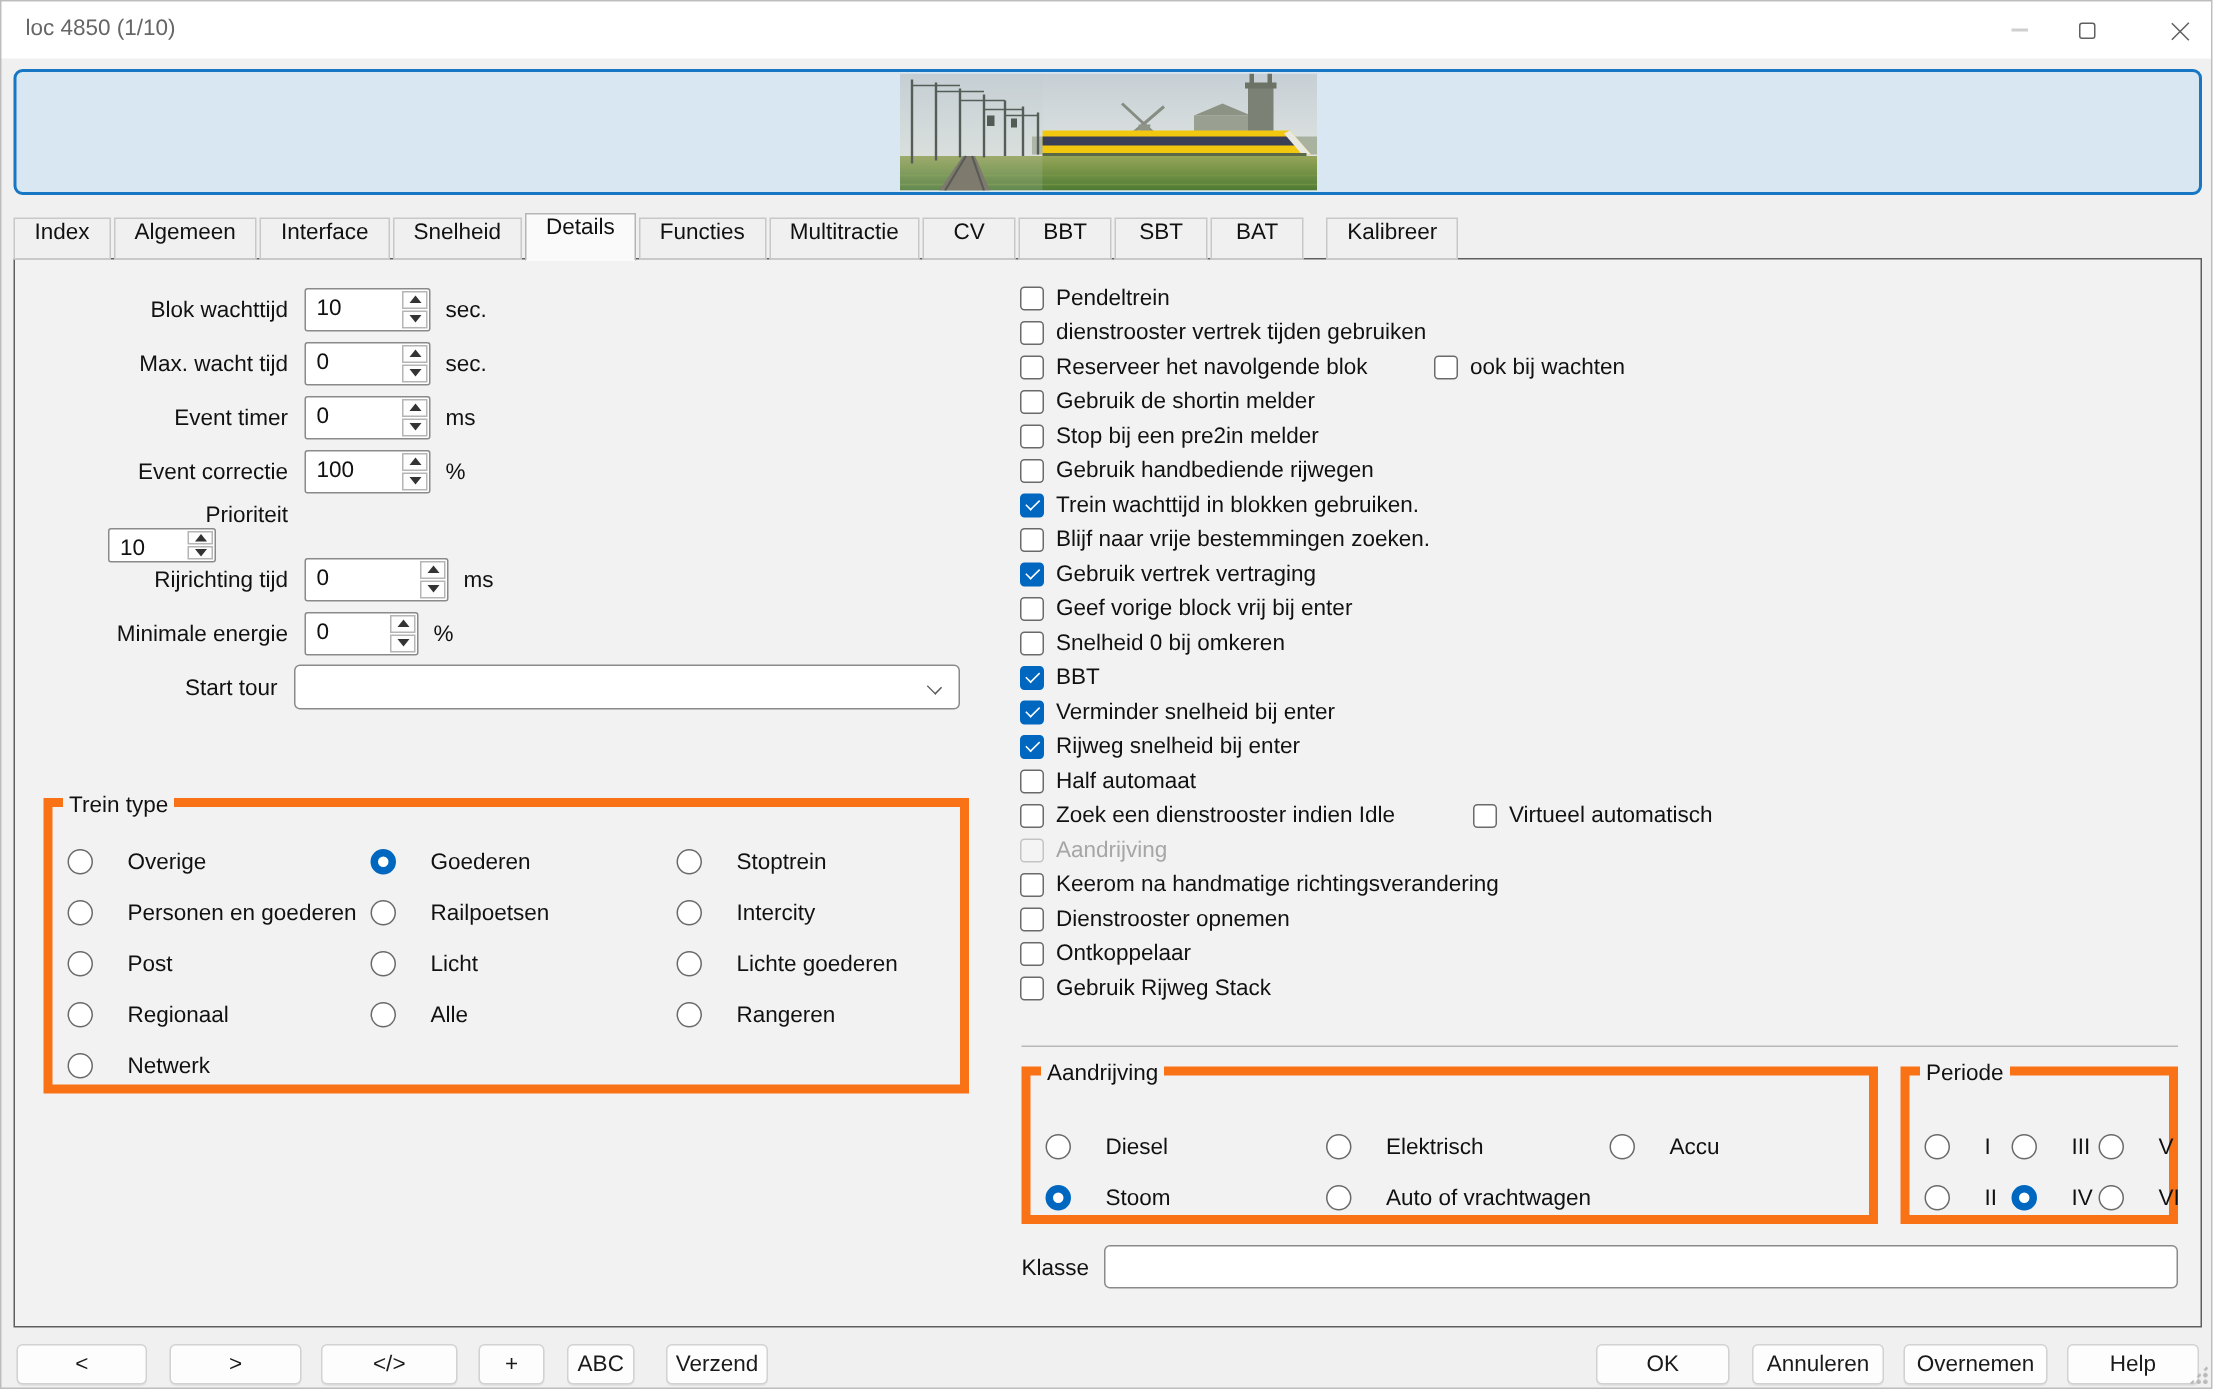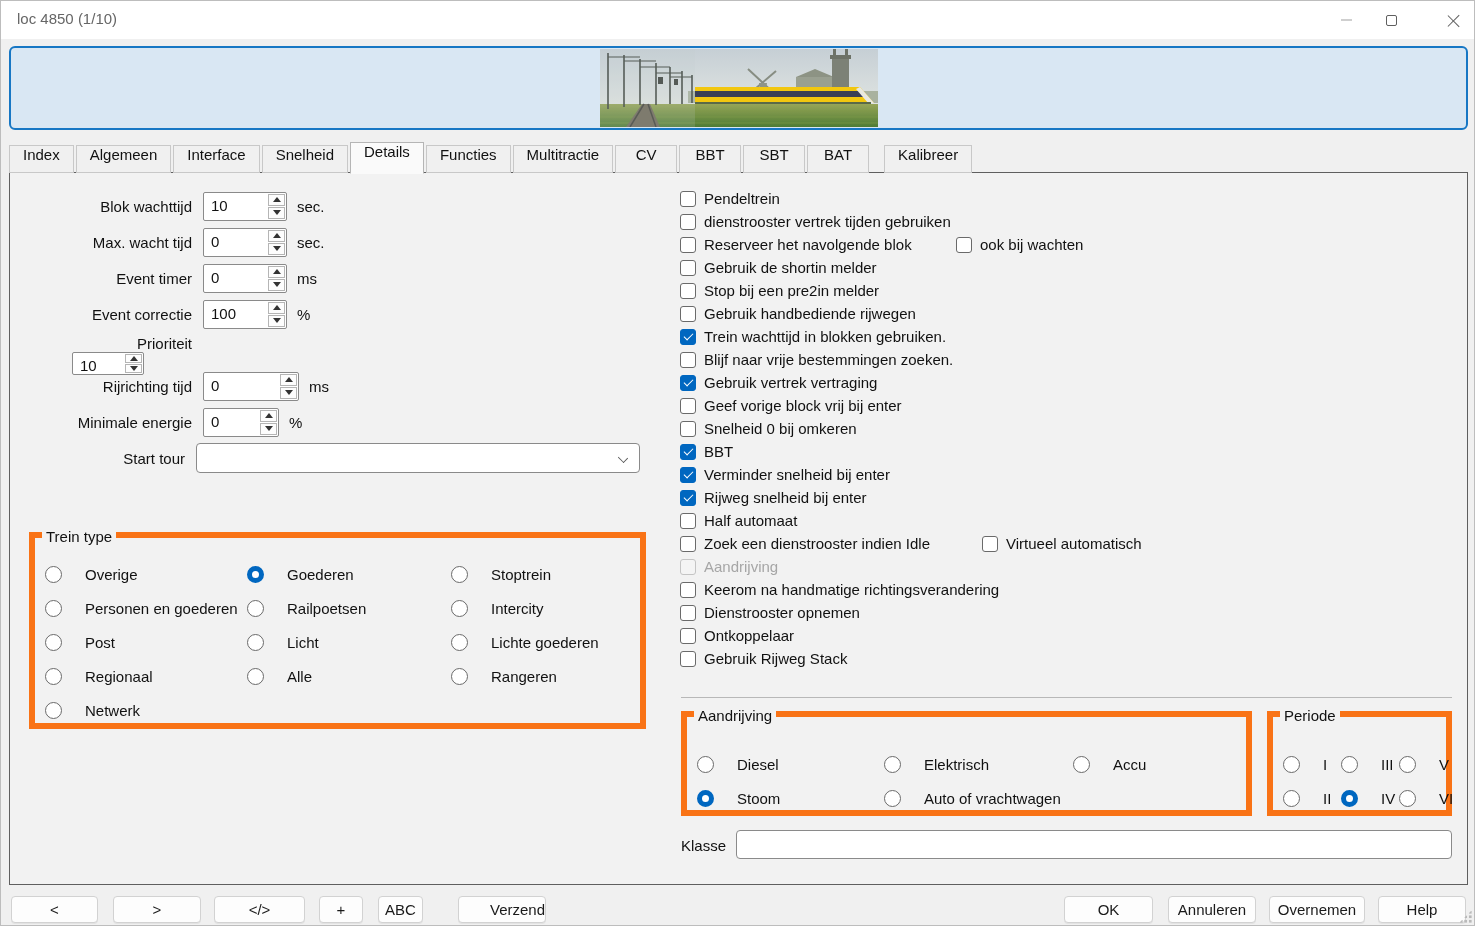--- a/index.html
+++ b/index.html
@@ -556,21 +556,21 @@
     </div>
   <div class="btn" style="left:213px; width:91px;">
       <span>&lt;/&gt;</span>
     </div>
   <div class="btn" style="left:318px; width:44px;">
       <span>+</span>
     </div>
   <div class="btn" style="left:377px; width:45px;">
       <span>ABC</span>
     </div>
-  <div class="btn" style="left:457px; width:88px;justify-content:flex-end;">
+  <div class="btn" style="left:443px; width:68px;">
       <span>Verzend</span>
     </div>
   <div class="btn" style="left:1063px; width:89px;">
       <span>OK</span>
     </div>
   <div class="btn" style="left:1167px; width:88px;">
       <span>Annuleren</span>
     </div>
   <div class="btn" style="left:1268px; width:96px;">
       <span>Overnemen</span>

